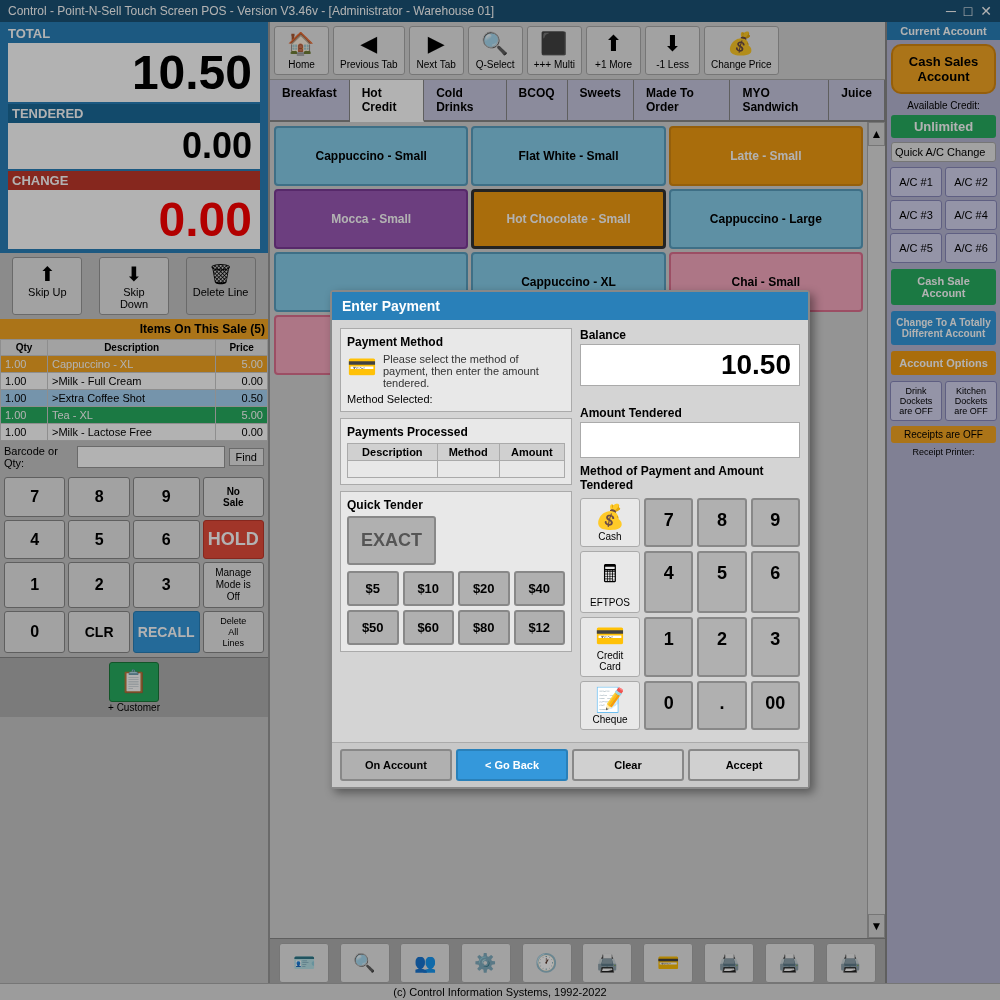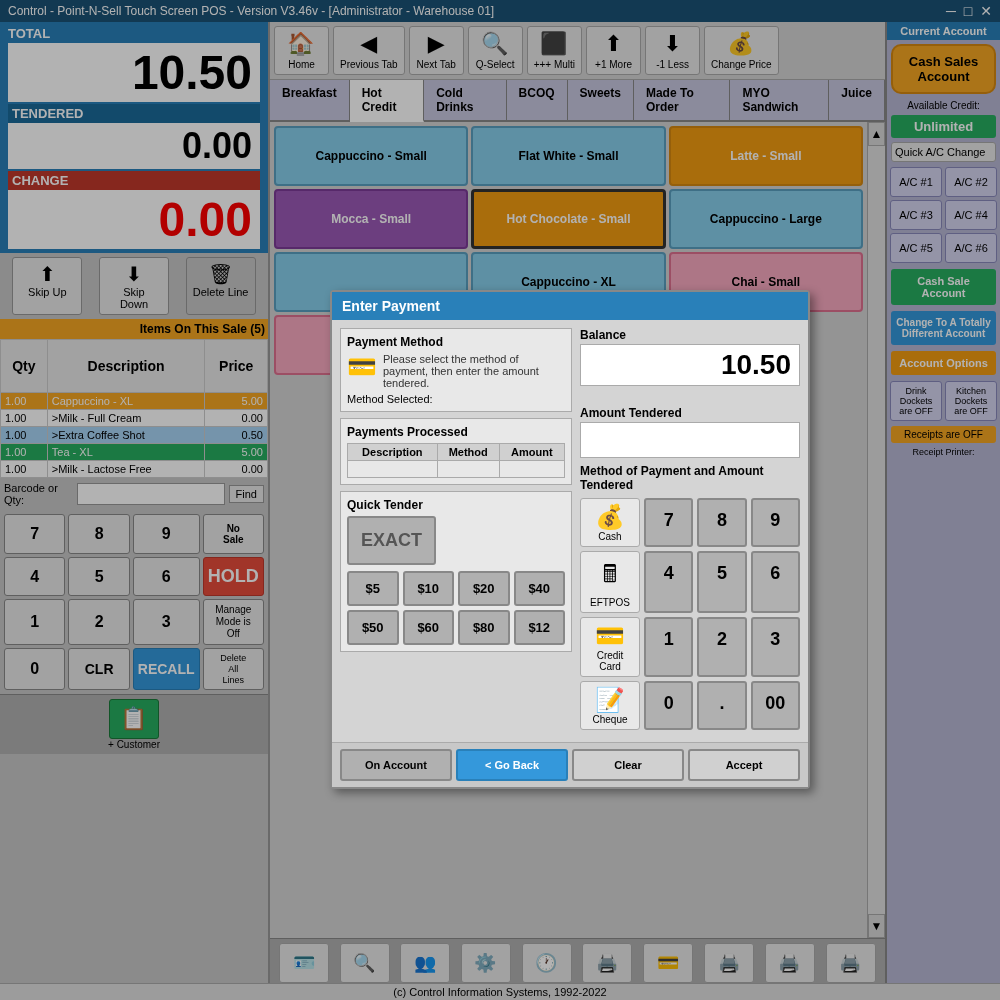--- a/index.html
+++ b/index.html
@@ -31,21 +31,21 @@
     .change-amount { font-size: 48px; font-weight: bold; color: red; background: white; text-align: right; padding: 2px 8px; }
     
     .nav-buttons { display: flex; justify-content: space-around; padding: 4px; background: #c8c8c8; }
     .nav-btn { background: #e8e8e8; border: 1px solid #999; padding: 4px 8px; font-size: 11px; cursor: pointer; display: flex; flex-direction: column; align-items: center; width: 70px; border-radius: 3px; }
     .nav-btn .icon { font-size: 20px; }
     
     .delete-btn { background: #c8c8c8; border: 1px solid #999; padding: 4px; font-size: 11px; cursor: pointer; display: flex; flex-direction: column; align-items: center; border-radius: 3px; }
     
     .items-header { background: #f5a623; text-align: right; font-weight: bold; font-size: 12px; padding: 3px; }
     .items-table { font-size: 11px; width: 100%; border-collapse: collapse; }
-    .items-table th { background: #e8e8e8; border: 1px solid #ccc; padding: 18px 4px; font-size: 14px; }
+    .items-table th { background: #e8e8e8; border: 1px solid #ccc; padding: 2px 4px; font-size: 10px; }
     .items-table td { border: 1px solid #ccc; padding: 2px 4px; font-size: 11px; }
     .price-col { text-align: right; }
     
     .barcode-section { display: flex; align-items: center; padding: 4px; background: #c8c8c8; gap: 4px; }
     .barcode-label { font-size: 11px; font-weight: normal; }
     .barcode-input { flex: 1; height: 22px; border: 1px solid #999; font-size: 11px; padding: 2px; }
     .find-btn { background: #e8e8e8; border: 1px solid #999; padding: 2px 6px; font-size: 11px; cursor: pointer; }
     
     .numpad { display: grid; grid-template-columns: repeat(4, 1fr); gap: 3px; padding: 4px; background: #c8c8c8; }
     .num-btn { background: #e8e8e8; border: 1px solid #888; padding: 8px 4px; font-size: 16px; font-weight: bold; text-align: center; cursor: pointer; border-radius: 3px; }

